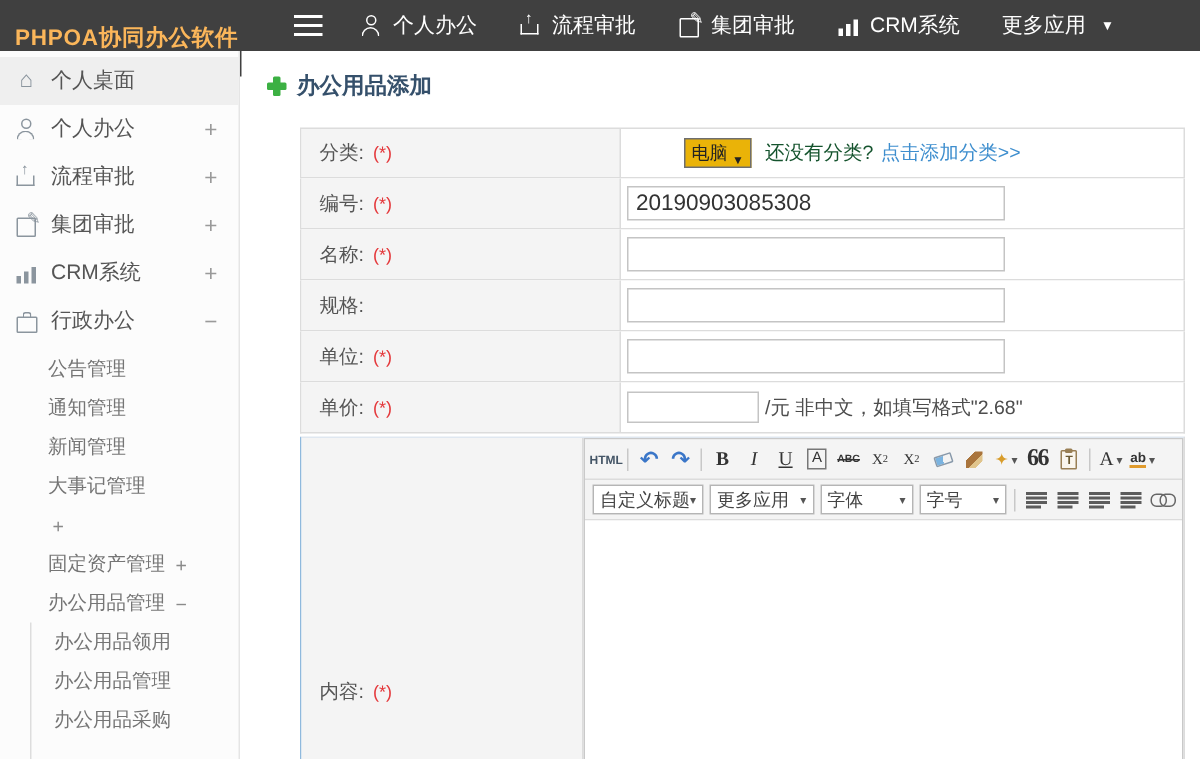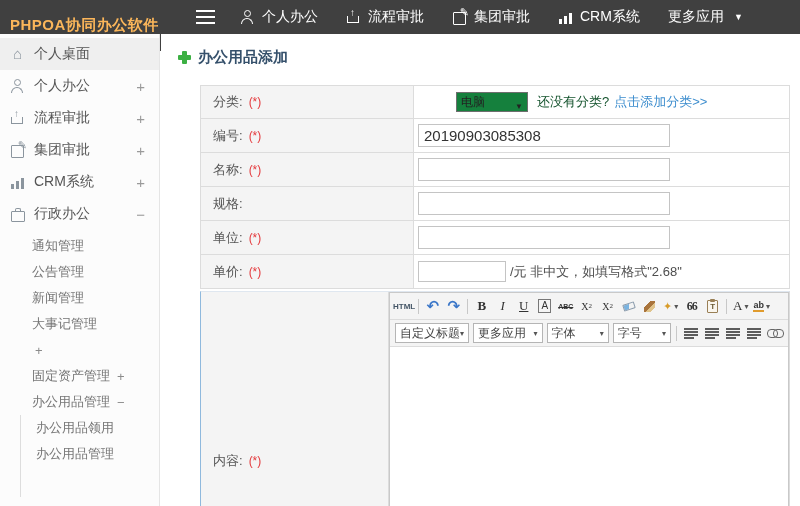--- a/index.html
+++ b/index.html
@@ -57,21 +57,21 @@
 
   .form { margin:19px 0 0 39px; width:590px; }
   .frow { display:flex; border:1px solid #dcdcdc; border-top:none; height:34px; background:#fff; }
   .frow:first-child { border-top:1px solid #dcdcdc;gap:38px; }
   .fl { width:213px; background:#f4f4f4; border-right:1px solid #dcdcdc; display:flex; align-items:center; padding-left:12px; font-size:13px; color:#555; }
   .req { color:#e4393c; margin-left:6px; font-size:12px; }
   .fv { flex:1; display:flex; align-items:center; padding-left:4px; }
   .inp { width:252px; height:23px; border:1px solid #c4c4c4; background:#fff; padding:0 5px; font-size:13px; color:#333; font-family:inherit; }
   .inp.code { font-size:15px; }
   .inp.price { width:88px; height:21px; }
-  .fake-select { width:72px; height:20px; border:1px solid #6e6e6e; background:#15803d; display:flex; align-items:flex-end; justify-content:space-between; padding:0 4px; font-size:12px; color:#222; cursor:pointer; }
+  .fake-select { width:45px; height:20px; border:1px solid #6e6e6e; background:#eab308; display:flex; align-items:flex-end; justify-content:space-between; padding:0 4px; font-size:12px; color:#222; cursor:pointer; }
   .fake-select .sc { font-size:8px; color:#222; }
   .hint { font-size:13px; color:#14532d; margin-left:9px; }
   .hint2 { font-size:13px; color:#4d4d4d; margin-left:4px; }
   .link { font-size:13px; color:#3e8ece; margin-left:5px; cursor:pointer; text-decoration:none; }
 
   .frow-content { display:flex; border:1px solid #dcdcdc; border-left:1px solid #8fb9dd; border-top:1px solid #dfe7f0; margin-top:2px; height:340px; background:#fff; }
   .frow-content .fl { align-items:center; }
   .frow-content .fv { padding:0; align-items:stretch; }
 
   
@@ -85,21 +85,21 @@
   .tb.i { font-style:italic; font-family:"Liberation Serif","DejaVu Serif",serif; font-size:13px; }
   .tb.u { text-decoration:underline; font-family:"Liberation Serif","DejaVu Serif",serif; font-size:13px; }
   .tb.boxa span { border:1px solid #777; font-size:10px; padding:0 2px; line-height:12px; }
   .tb.abc { font-size:7px; text-decoration:line-through; font-weight:bold; }
   .tb.supsub { font-size:10px; font-family:"Liberation Serif","DejaVu Serif",serif; }
   .tb.supsub sup,.tb.supsub sub { font-size:7px; }
   .eraser { width:12px; height:7px; background:linear-gradient(100deg,#7ab3e0 48%,#f3f3f3 48%); border:1px solid #8899aa; transform:rotate(-18deg); border-radius:1px; }
   .brush { width:11px; height:11px; background:linear-gradient(135deg,transparent 28%,#a9743c 28%,#a9743c 58%,#e0c48c 58%,#e0c48c 80%,transparent 80%); }
   .wand { color:#d89c2a; font-size:11px; }
   .mini-caret { font-size:8px; color:#555; margin-left:2px; }
-  .tb.quote { font-family:"Liberation Serif","DejaVu Serif",serif; font-weight:bold; font-size:12px; letter-spacing:-1px; }
+  .tb.quote { font-family:"Liberation Serif","DejaVu Serif",serif; font-weight:bold; font-size:16px; letter-spacing:-1px; }
   .pastebox { width:11px; height:13px; border:1px solid #997f55; border-radius:1px; background:#faf6ee; position:relative; font-size:8px; color:#6b5a33; display:flex; align-items:center; justify-content:center; font-weight:bold; }
   .pastebox::before { content:""; position:absolute; top:-2px; left:2px; width:5px; height:3px; background:#997f55; border-radius:1px; }
   .tb.fontcol { font-family:"Liberation Serif","DejaVu Serif",serif; font-size:13px; }
   .tb.hilite span.ab { font-size:9px; font-weight:bold; color:#333; border-bottom:2px solid #e09b2d; }
 
   .ed-select { height:20px; border:1px solid #b5b5b5; background:#fff; display:flex; align-items:center; justify-content:space-between; padding:0 4px; font-size:12px; color:#444; margin:0 2px; cursor:pointer; }
   .ed-select .sc { font-size:8px; color:#555; }
   .w1{width:78px}.w2{width:74px}.w3{width:66px}.w4{width:62px}
   .al { width:14px; height:11px;
     background:linear-gradient(#5c5c5c,#5c5c5c) 0 0/14px 2px no-repeat,
@@ -170,24 +170,24 @@
       <span class="exp">+</span>
     </div>
     <div class="side-item">
       <span class="ic i-case"></span>
       <span class="lbl">行政办公</span>
       <span class="exp">−</span>
     </div>
 
     <div class="submenu">
       <div class="sub-item">
+        <span>公告管理</span>
+      </div>
+      <div class="sub-item">
         <span>通知管理</span>
-      </div>
-      <div class="sub-item">
-        <span>公告管理</span>
       </div>
       <div class="sub-item">
         <span>新闻管理</span>
       </div>
       <div class="sub-item">
         <span>大事记管理</span>
       </div>
       <div class="sub-item">
         <span class="exp">+</span>
       </div>
@@ -198,20 +198,23 @@
       <div class="sub-item">
         <span>办公用品管理</span>
         <span class="exp" style="margin-left:7px">−</span>
       </div>
       <div class="subsub">
         <div class="sub-item">
           <span>办公用品领用</span>
         </div>
         <div class="sub-item">
           <span>办公用品管理</span>
+        </div>
+        <div class="sub-item">
+          <span>办公用品采购</span>
         </div>
       </div>
     </div>
   </aside>
 
   <main class="main">
     <div class="title-row">
       <span class="plus-ic"></span>
       <span class="page-title">办公用品添加</span>
     </div>

